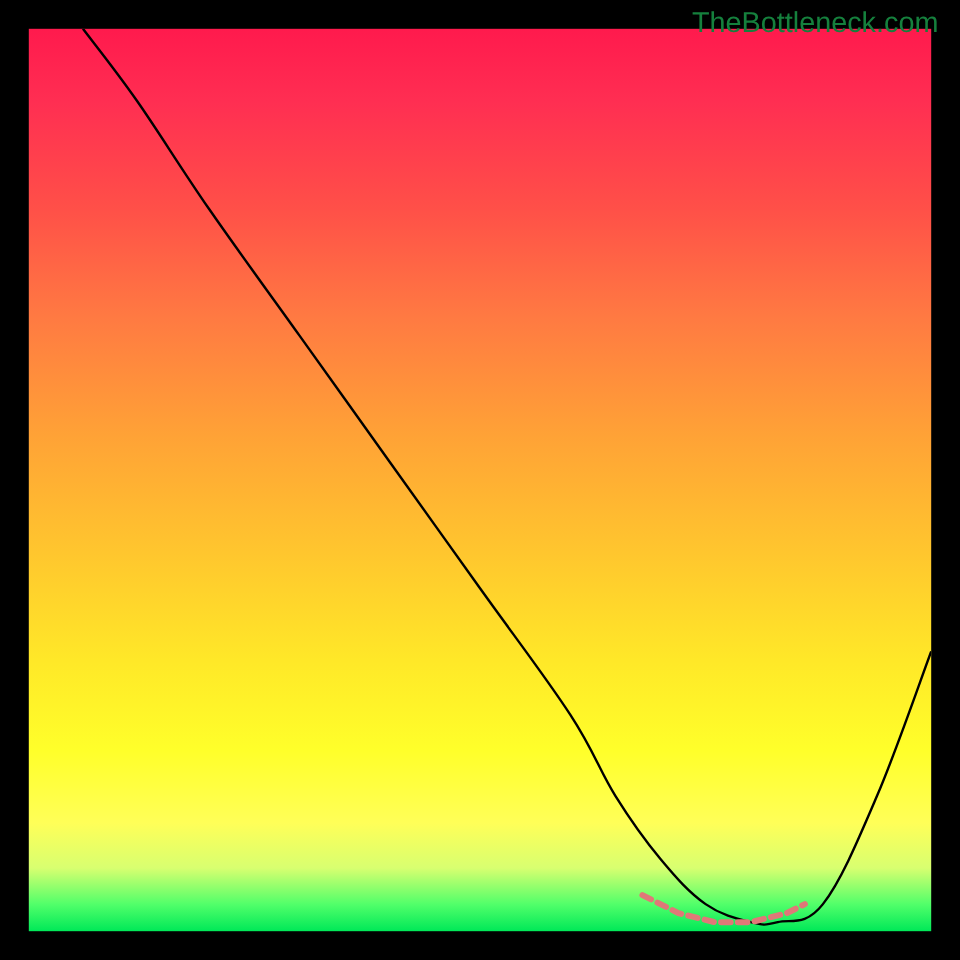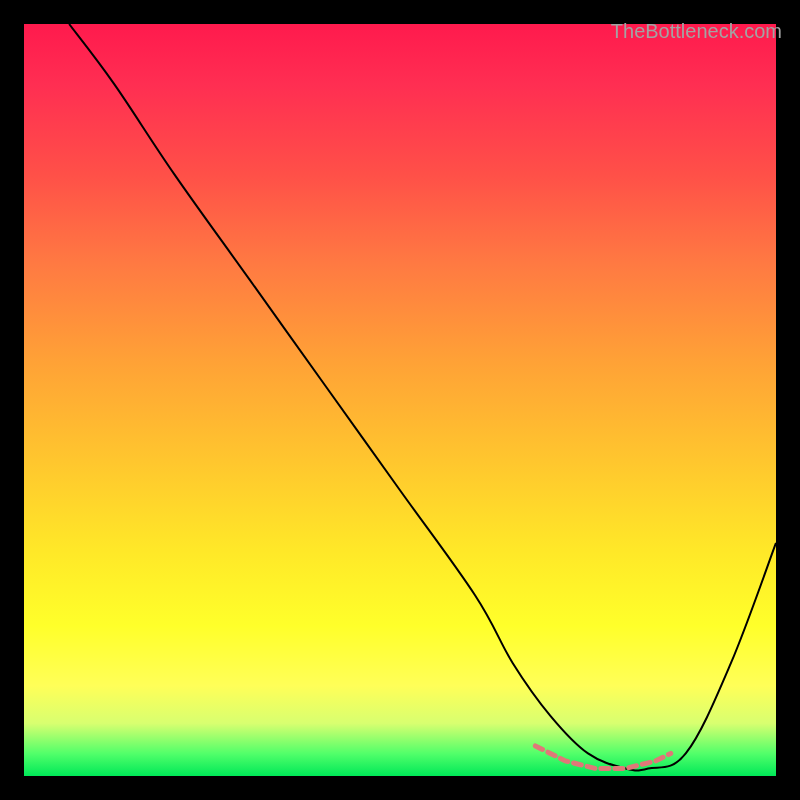--- a/index.html
+++ b/index.html
@@ -5,24 +5,24 @@
     * { margin: 0; padding: 0; box-sizing: border-box; }
     body { 
       width: 800px; 
       height: 800px; 
       background: #000; 
       position: relative;
       font-family: Arial, sans-serif;
     }
     .watermark {
       position: absolute;
-      top: 20px;
+      top: 6px;
       right: 18px;
-      color: #a3a3a3;
-      font-size: 20px;
+      color: #15803d;
+      font-size: 24px;
       font-weight: 500;
       z-index: 10;
     }
     .chart-area {
       position: absolute;
       top: 24px;
       left: 24px;
       width: 752px;
       height: 752px;
     }

